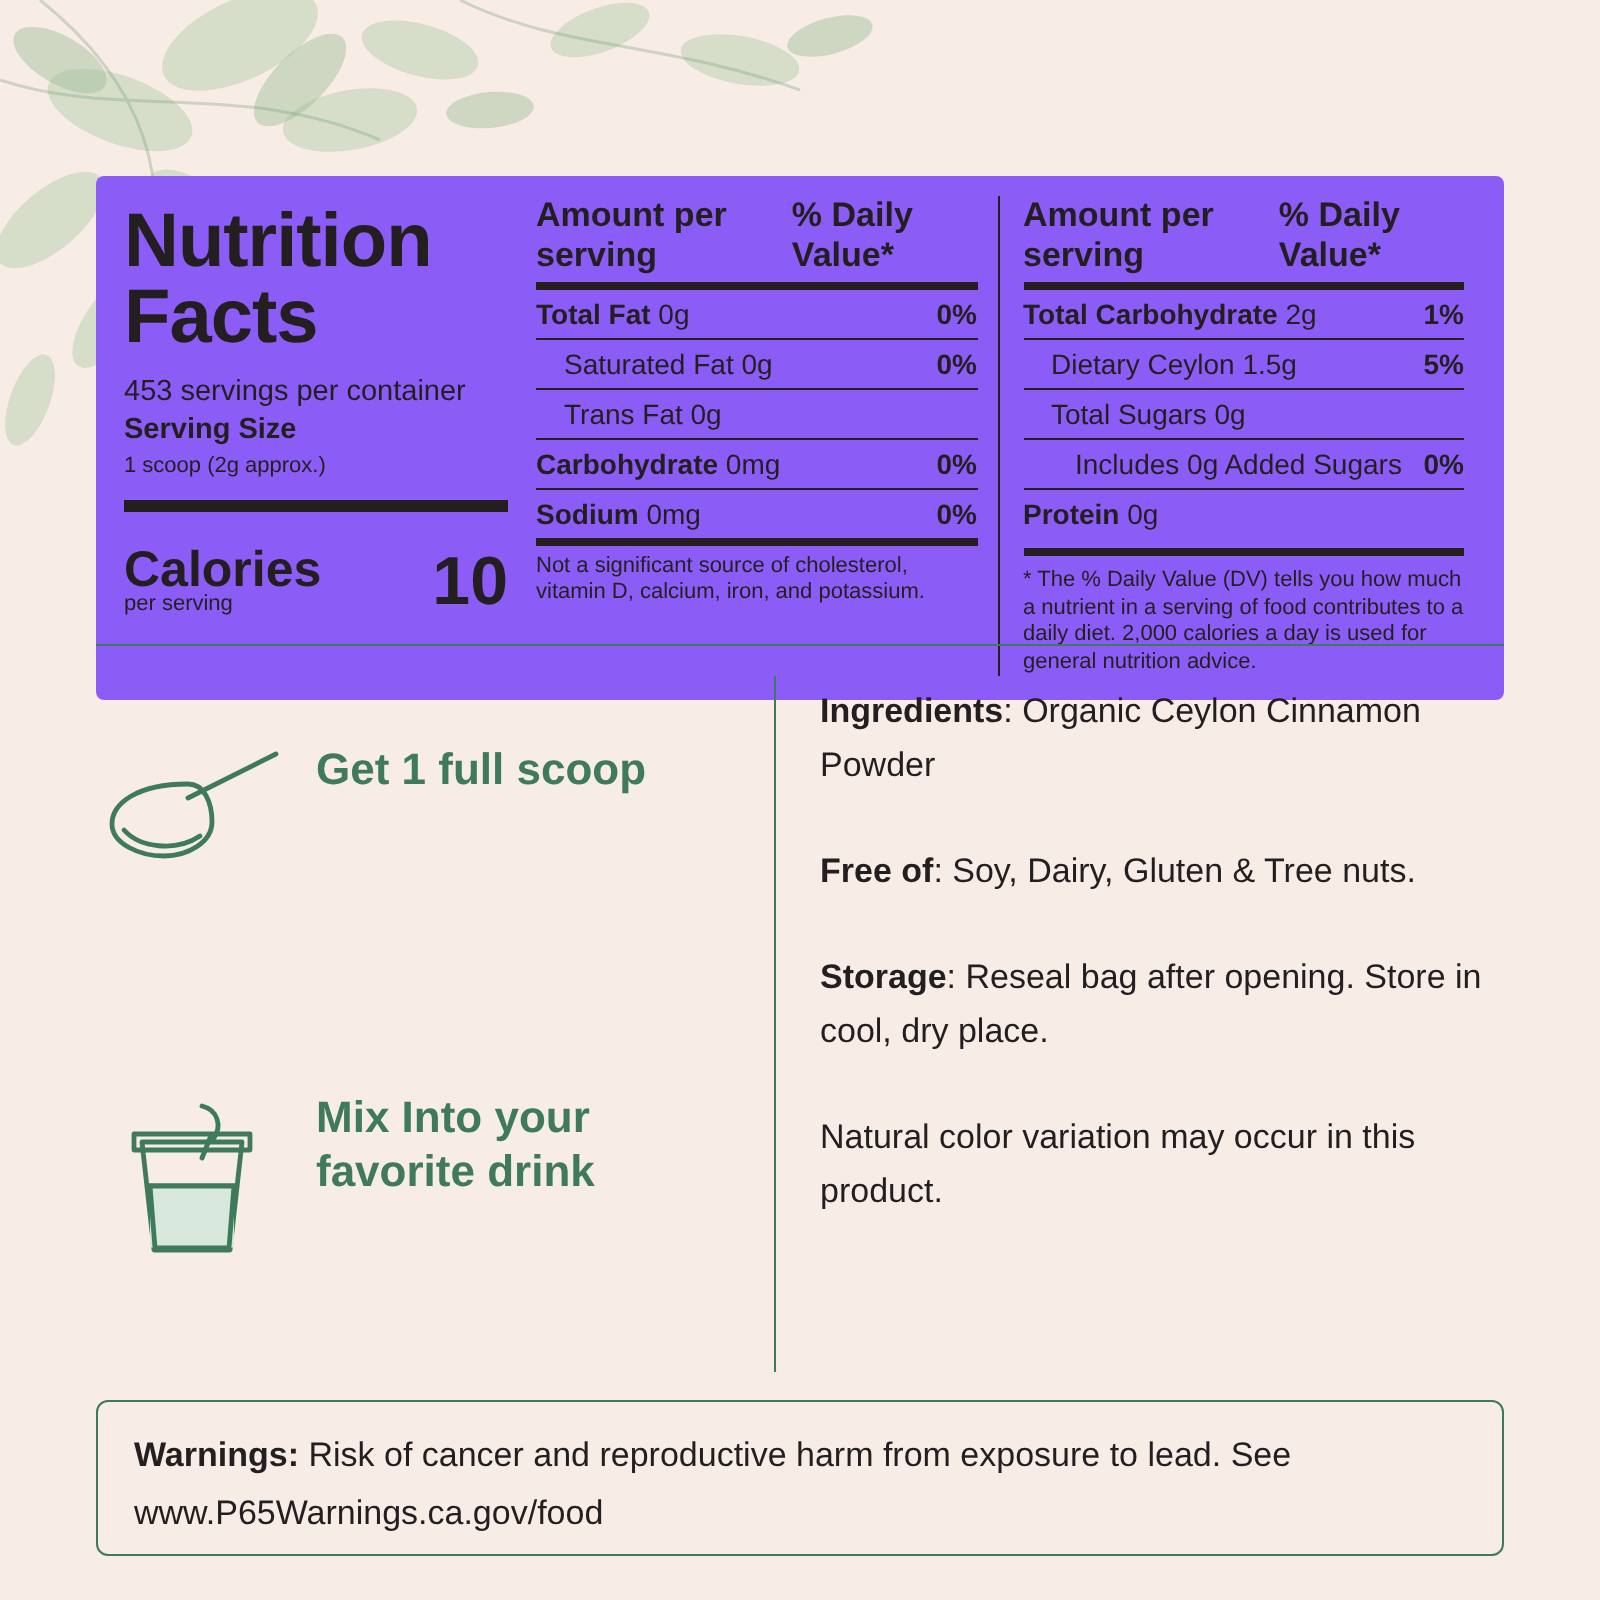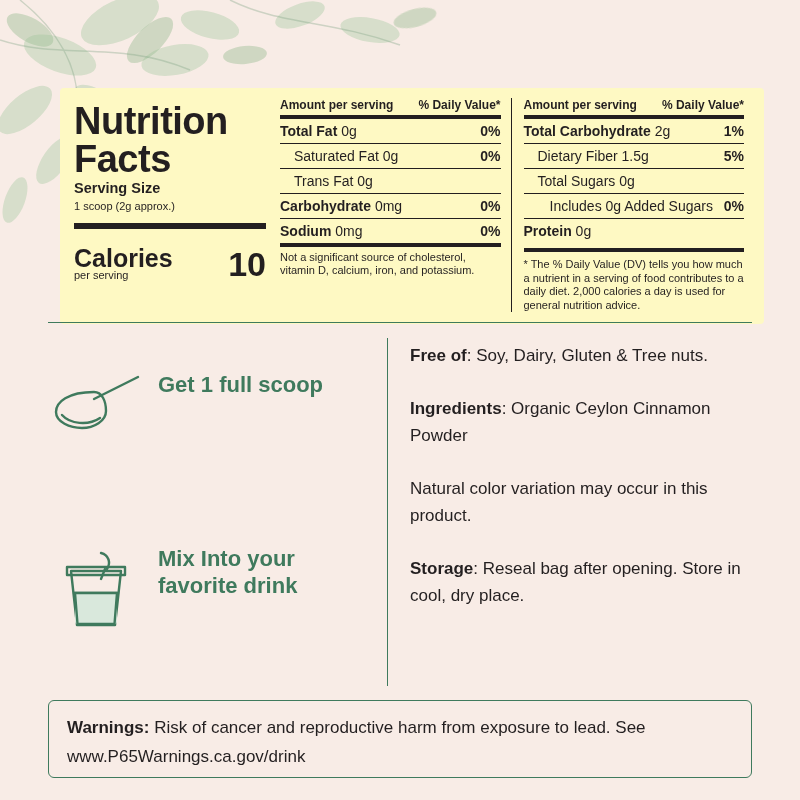--- a/index.html
+++ b/index.html
@@ -24,27 +24,26 @@
     pointer-events: none;
     z-index: 0;
   }
 
   
   .nutrition-panel {
     position: absolute;
     left: 48px;
     top: 88px;
     width: 704px;
-    background: #fef9c3;
+    background: #8b5cf6;
     border-radius: 4px;
     box-sizing: border-box;
     padding: 10px 14px 12px 14px;
     display: flex;
     z-index: 2;
-    margin-left: 12px;
   }
   .nf-left {
     width: 200px;
     flex: 0 0 200px;
     padding-right: 8px;
     box-sizing: border-box;
   }
   .nf-title {
     font-family: "Liberation Sans", sans-serif;
     font-weight: bold;
@@ -98,22 +97,21 @@
   .nf-col {
     flex: 1 1 0;
     box-sizing: border-box;
     padding: 0 6px;
   }
   .nf-col.mid { border-right: 1px solid #231f20; padding-right: 10px; }
   .nf-col.right { padding-left: 12px; }
 
   .nf-head {
     display: flex;
-    justify-content: space-between;
-    font-size: 12px;
+    font-size: 17px;
     font-weight: bold;
     padding-bottom: 3px;
   }
   .nf-row {
     display: flex;
     justify-content: space-between;
     font-size: 14px;
     padding: 3.5px 0;
     border-top: 1px solid #231f20;
     line-height: 17px;
@@ -248,20 +246,21 @@
   </g>
 </svg>
 
 <div class="nutrition-panel">
 
   <div class="nf-left">
     <div class="nf-title">
       <div>Nutrition</div>
       <div>Facts</div>
     </div>
+    <div class="nf-servings">453 servings per container</div>
     <div class="nf-serving-size">Serving Size</div>
     <div class="nf-serving-amount">1 scoop (2g approx.)</div>
     <div class="nf-cal-rule"></div>
     <div class="nf-cal-row">
       <div>
         <div class="nf-cal-label">Calories</div>
         <div class="nf-cal-sub">per serving</div>
       </div>
       <div class="nf-cal-value">10</div>
     </div>
@@ -302,21 +301,21 @@
     <div class="nf-head">
       <span>Amount per serving</span>
       <span>% Daily Value*</span>
     </div>
     <div id="right-rows">
         <div class="nf-row thick">
           <span class="nm"><b>Total Carbohydrate</b> 2g</span>
           <span class="dv">1%</span>
         </div>
         <div class="nf-row indent">
-          <span class="nm">Dietary Fiber 1.5g</span>
+          <span class="nm">Dietary Ceylon 1.5g</span>
           <span class="dv">5%</span>
         </div>
         <div class="nf-row indent">
           <span class="nm">Total Sugars 0g</span>
           <span class="dv"></span>
         </div>
         <div class="nf-row indent2">
           <span class="nm">Includes 0g Added Sugars</span>
           <span class="dv">0%</span>
         </div>
@@ -359,27 +358,27 @@
         </svg>
       </div>
       <div class="step-label">Mix Into your favorite drink</div>
     </div>
 
 
   </div>
 
   <div class="info-col">
     <div class="info-block">
+      <b>Ingredients</b><span>: Organic Ceylon Cinnamon Powder</span>
+    </div>
+    <div class="info-block">
       <b>Free of</b><span>: Soy, Dairy, Gluten &amp; Tree nuts.</span>
     </div>
-    <div class="info-block">
-      <b>Ingredients</b><span>: Organic Ceylon Cinnamon Powder</span>
-    </div>
-    <div class="info-block">Natural color variation may occur in this product.</div>
     <div class="info-block">
       <b>Storage</b><span>: Reseal bag after opening. Store in cool, dry place.</span>
     </div>
+    <div class="info-block">Natural color variation may occur in this product.</div>
   </div>
 </div>
 
 <div class="warning-box">
-  <b>Warnings:</b><span> Risk of cancer and reproductive harm from exposure to lead. See www.P65Warnings.ca.gov/drink</span>
+  <b>Warnings:</b><span> Risk of cancer and reproductive harm from exposure to lead. See www.P65Warnings.ca.gov/food</span>
 </div>
 
 </body></html>

